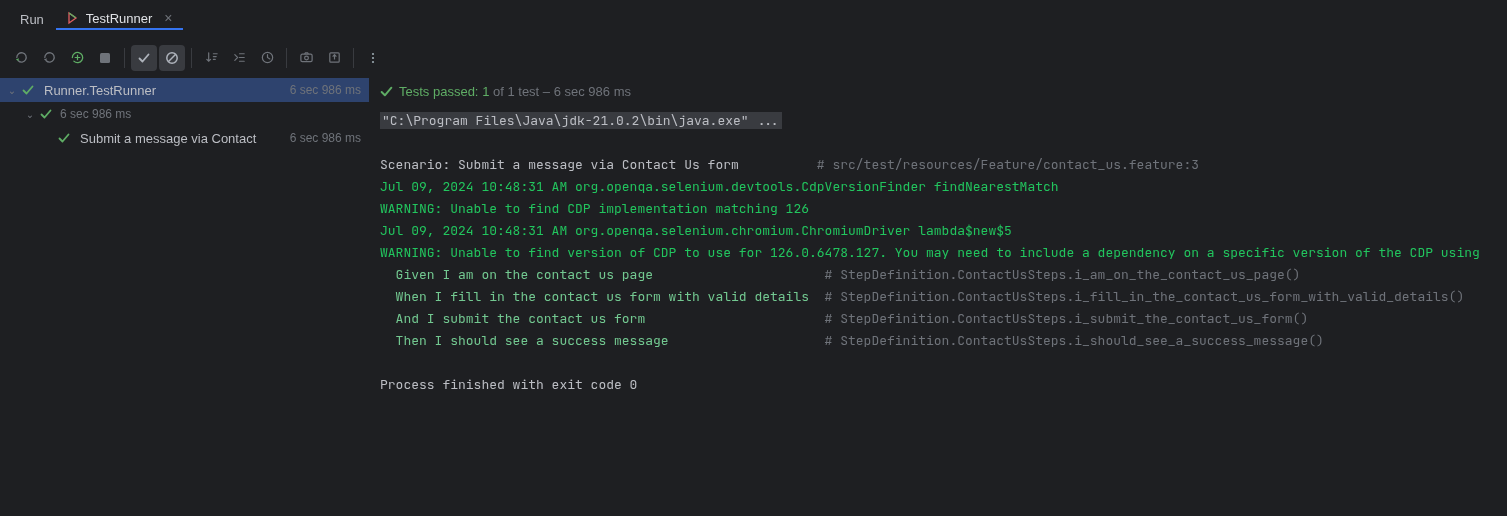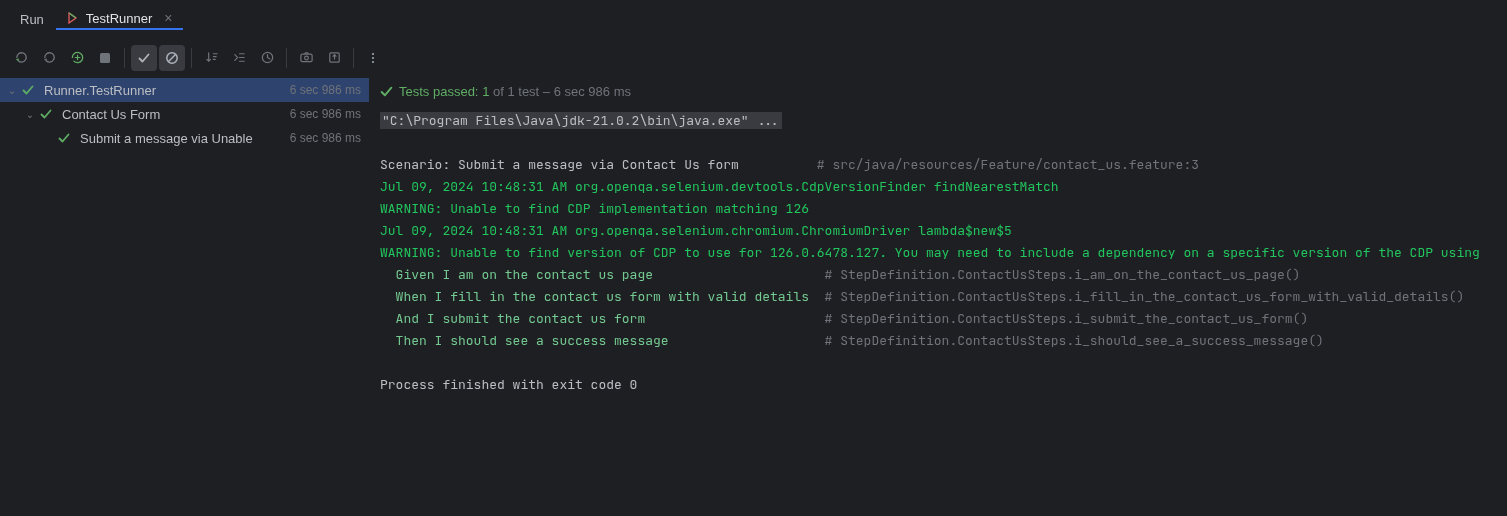--- a/index.html
+++ b/index.html
@@ -271,50 +271,49 @@
       <span class="tree-time">6 sec 986 ms</span>
     </div>
     <div class="tree-row">
       <span class="tree-indent" style="width:22px"></span>
       <span class="tree-arrow">⌄</span>
       <span class="tree-check">
         <svg width="12" height="12" viewBox="0 0 12 12">
             <path d="M1.5 6.5 L4.5 9.5 L10.5 2.5" fill="none" stroke="#5fad65" stroke-width="1.8" stroke-linecap="round" stroke-linejoin="round"></path>
           </svg>
       </span>
-      <span class="tree-name">Contact Us Form</span>
       <span class="tree-time">6 sec 986 ms</span>
     </div>
     <div class="tree-row">
       <span class="tree-indent" style="width:56px"></span>
       <span class="tree-check">
         <svg width="12" height="12" viewBox="0 0 12 12">
             <path d="M1.5 6.5 L4.5 9.5 L10.5 2.5" fill="none" stroke="#5fad65" stroke-width="1.8" stroke-linecap="round" stroke-linejoin="round"></path>
           </svg>
       </span>
-      <span class="tree-name">Submit a message via Unable</span>
+      <span class="tree-name">Submit a message via Contact</span>
       <span class="tree-time">6 sec 986 ms</span>
     </div>
   </div>
 
   <div class="output-panel">
     <div class="status-bar">
       <span>
         <svg width="13" height="13" viewBox="0 0 12 12">
             <path d="M1.5 6.5 L4.5 9.5 L10.5 2.5" fill="none" stroke="#5fad65" stroke-width="1.8" stroke-linecap="round" stroke-linejoin="round"></path>
           </svg>
       </span>
       <span>
         <span class="status-green">Tests passed:</span>
         <span class="status-green">1</span><span class="status-dim"> of 1 test – </span><span class="status-dim">6 sec 986 ms</span>
       </span>
     </div>
     <div class="console"><span class="c-cmd-hl">"C:\Program Files\Java\jdk-21.0.2\bin\java.exe" ...</span>
 
-<span class="c-plain">Scenario: Submit a message via Contact Us form          </span><span class="c-dim"># src/java/resources/Feature/contact_us.feature:3</span>
+<span class="c-plain">Scenario: Submit a message via Contact Us form          </span><span class="c-dim"># src/test/resources/Feature/contact_us.feature:3</span>
 <span class="c-red">Jul 09, 2024 10:48:31 AM org.openqa.selenium.devtools.CdpVersionFinder findNearestMatch</span>
 <span class="c-red">WARNING: Unable to find CDP implementation matching 126</span>
 <span class="c-red">Jul 09, 2024 10:48:31 AM org.openqa.selenium.chromium.ChromiumDriver lambda$new$5</span>
 <span class="c-red">WARNING: Unable to find version of CDP to use for 126.0.6478.127. You may need to include a dependency on a specific version of the CDP using</span>
 <span class="c-green">  Given I am on the contact us page                      </span><span class="c-dim"># StepDefinition.ContactUsSteps.i_am_on_the_contact_us_page()</span>
 <span class="c-green">  When I fill in the contact us form with valid details </span><span class="c-dim"> # StepDefinition.ContactUsSteps.i_fill_in_the_contact_us_form_with_valid_details()</span>
 <span class="c-green">  And I submit the contact us form                       </span><span class="c-dim"># StepDefinition.ContactUsSteps.i_submit_the_contact_us_form()</span>
 <span class="c-green">  Then I should see a success message                    </span><span class="c-dim"># StepDefinition.ContactUsSteps.i_should_see_a_success_message()</span>
 
 <span class="c-plain">Process finished with exit code 0</span>

